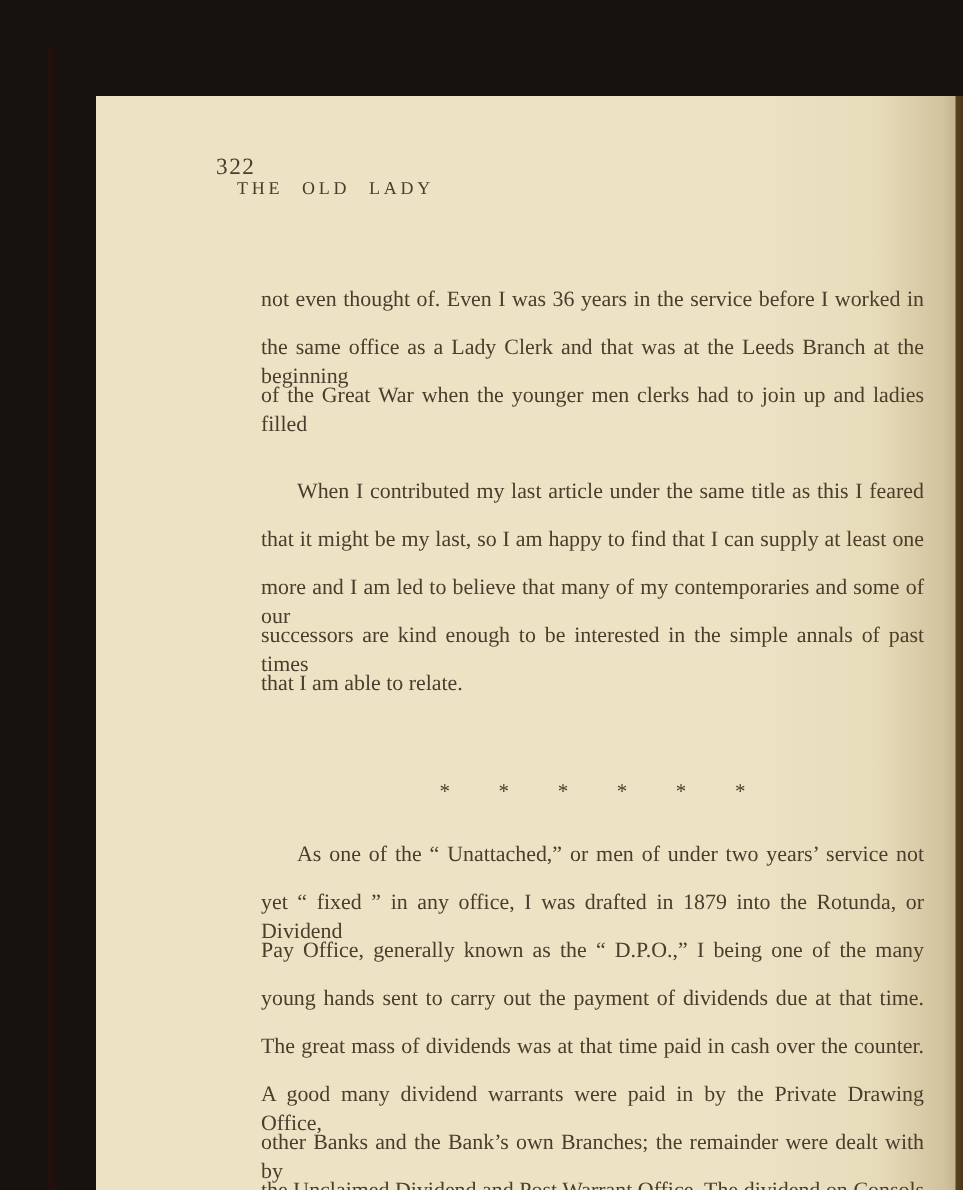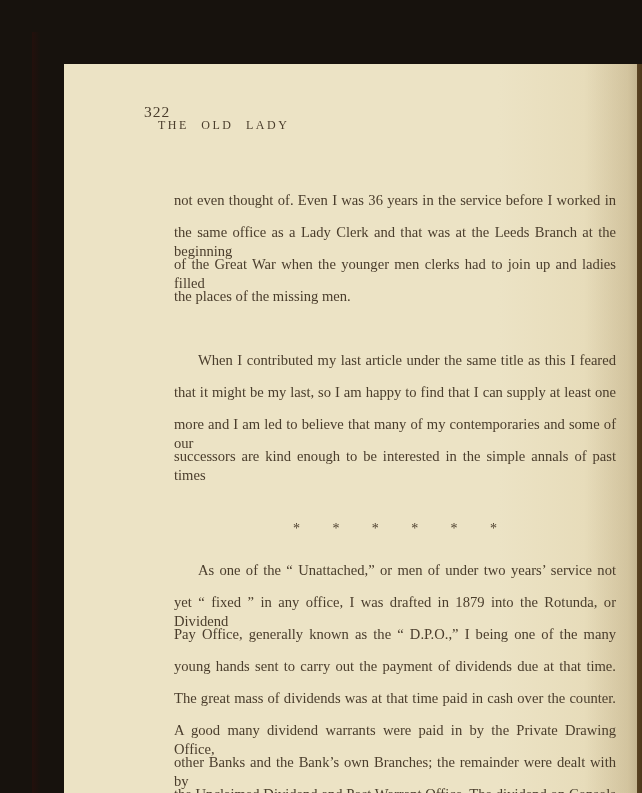--- a/index.html
+++ b/index.html
@@ -95,27 +95,27 @@
   <div class="page">
     <div class="page-header">
       <span class="page-number">322</span>
       <span class="running-title">THE OLD LADY</span>
     </div>
     <div class="text-body" id="text-body">
         <div class="paragraph">
           <div class="line">not even thought of.  Even I was 36 years in the service before I worked in</div>
           <div class="line">the same office as a Lady Clerk and that was at the Leeds Branch at the beginning</div>
           <div class="line">of the Great War when the younger men clerks had to join up and ladies filled</div>
-          <div class="line last">the places of the missing men.</div>
         </div>
         <div class="paragraph">
           <div class="line indent">When I contributed my last article under the same title as this I feared</div>
           <div class="line">that it might be my last, so I am happy to find that I can supply at least one</div>
           <div class="line">more and I am led to believe that many of my contemporaries and some of our</div>
           <div class="line">successors are kind enough to be interested in the simple annals of past times</div>
+          <div class="line last">that I am able to relate.</div>
         </div>
         <div class="separator">
           <span>*</span>
           <span>*</span>
           <span>*</span>
           <span>*</span>
           <span>*</span>
           <span>*</span>
         </div>
         <div class="paragraph">

